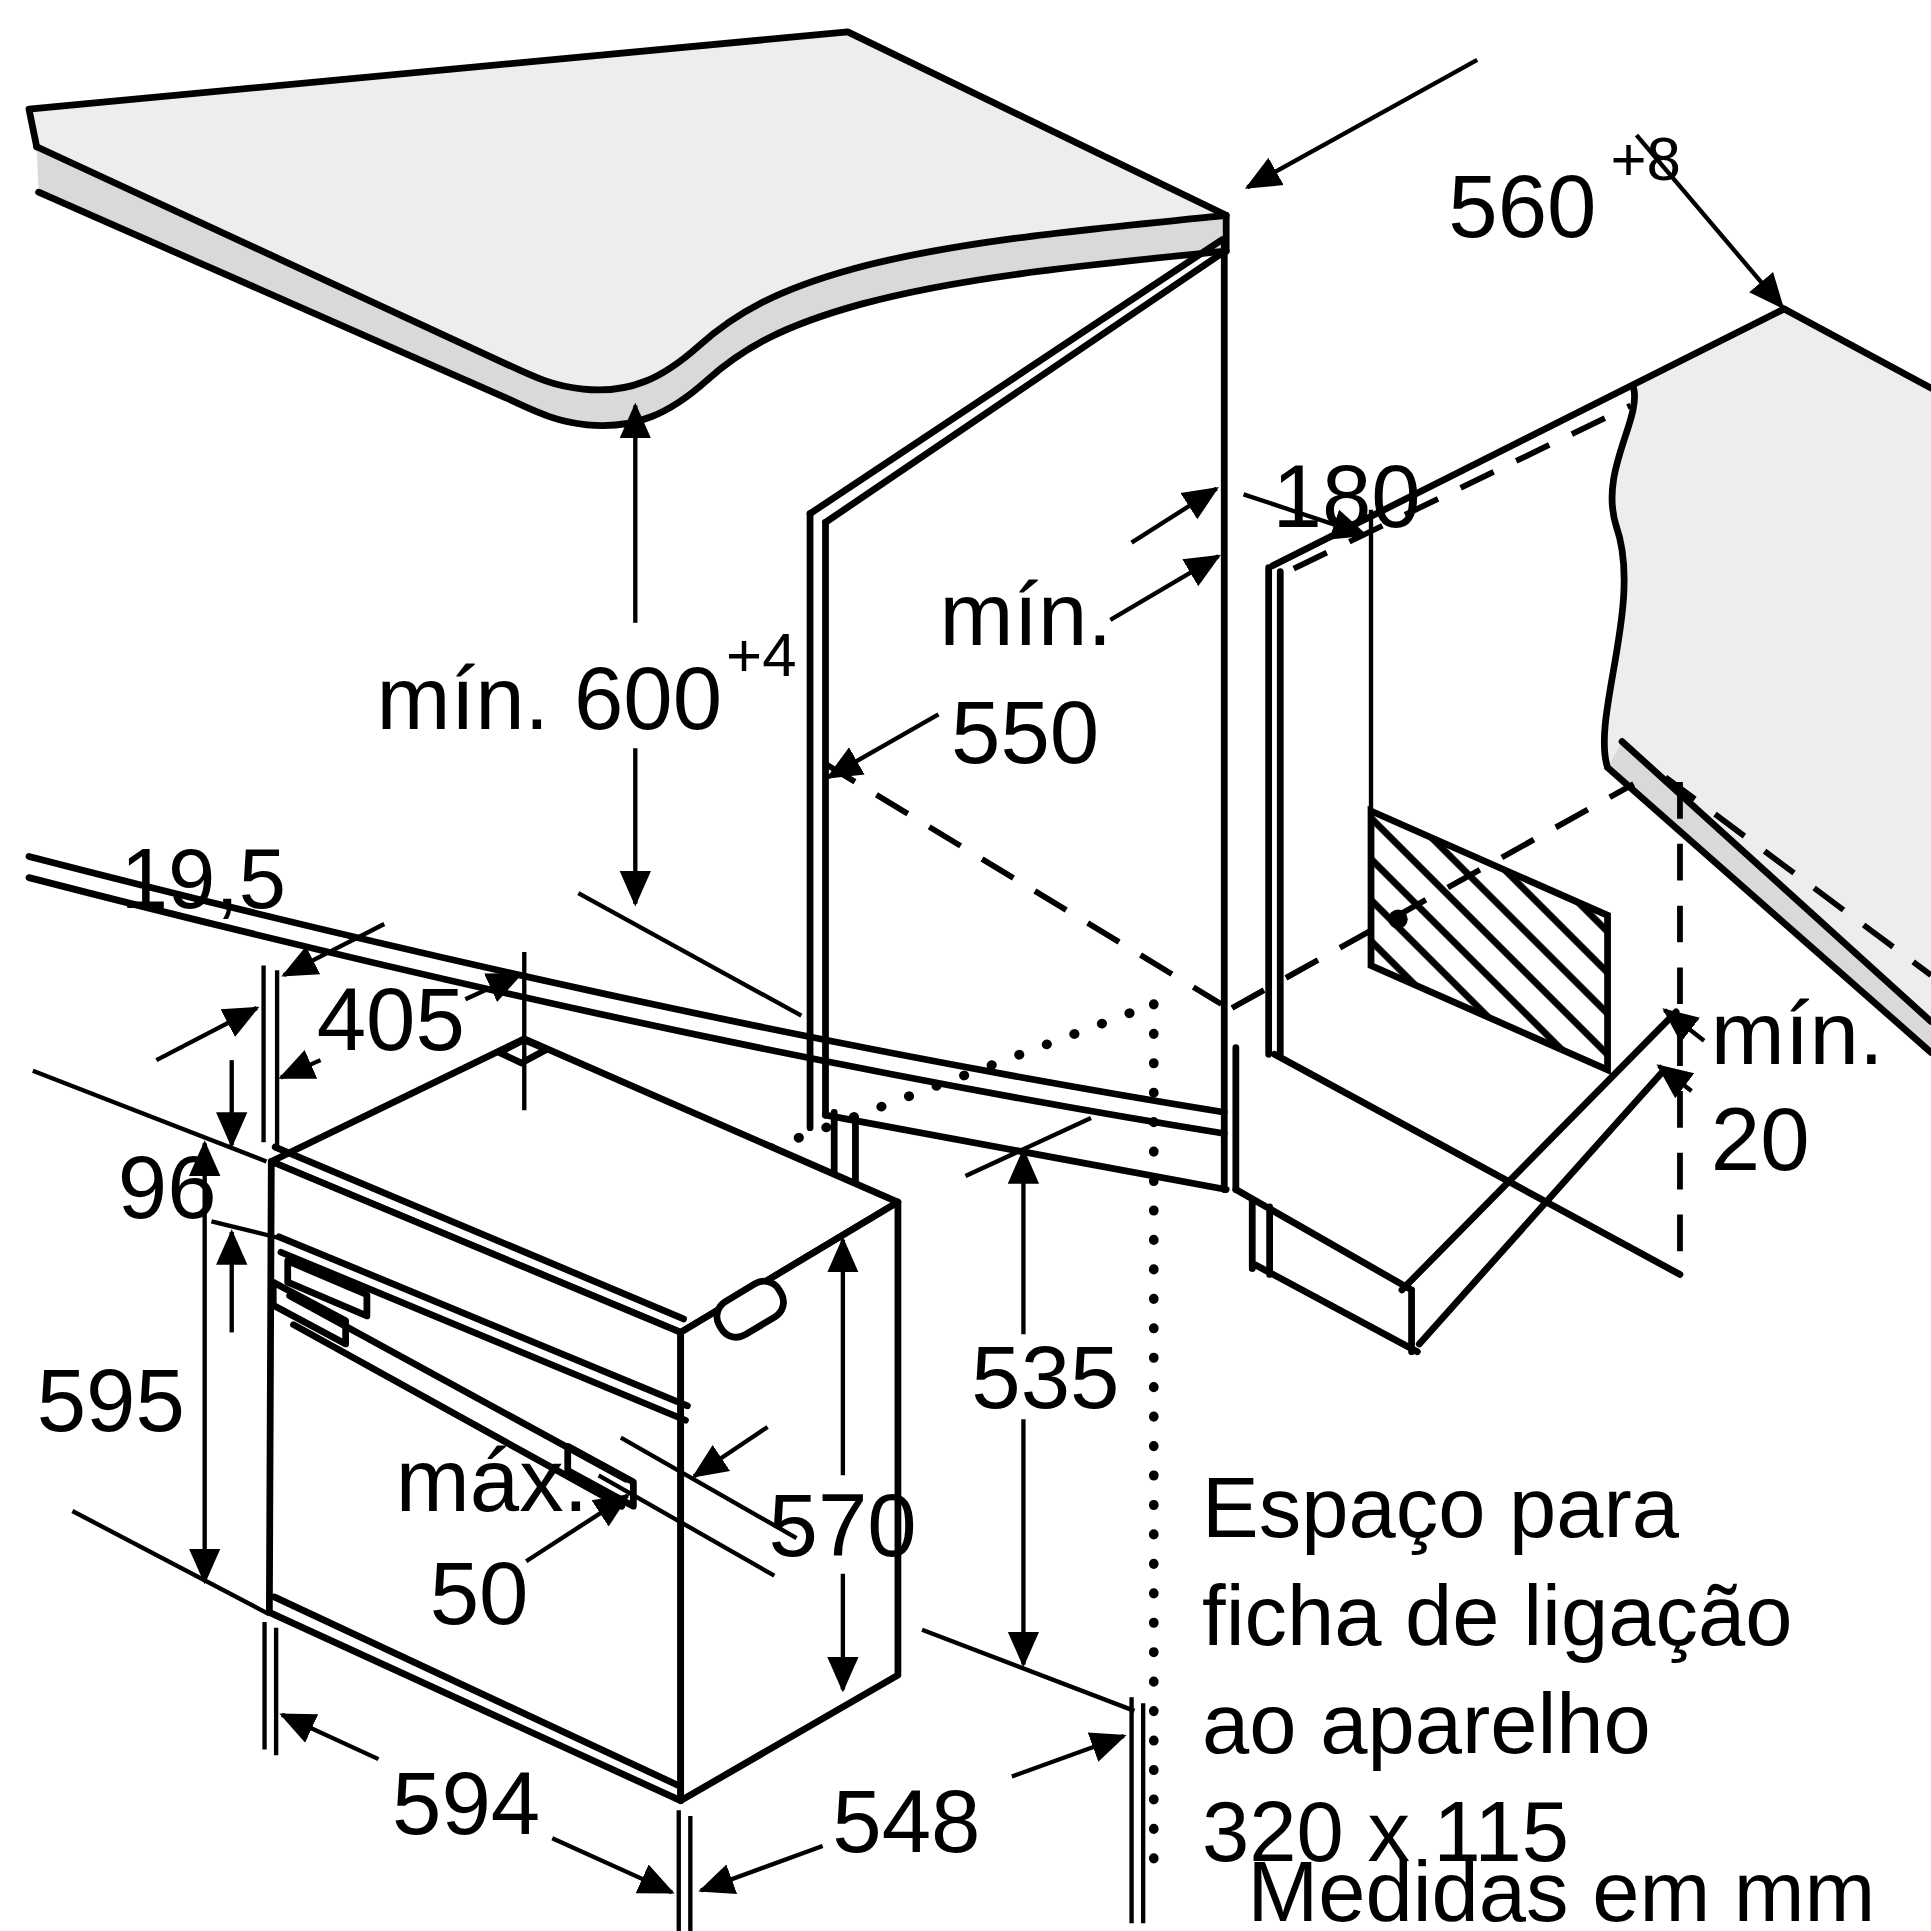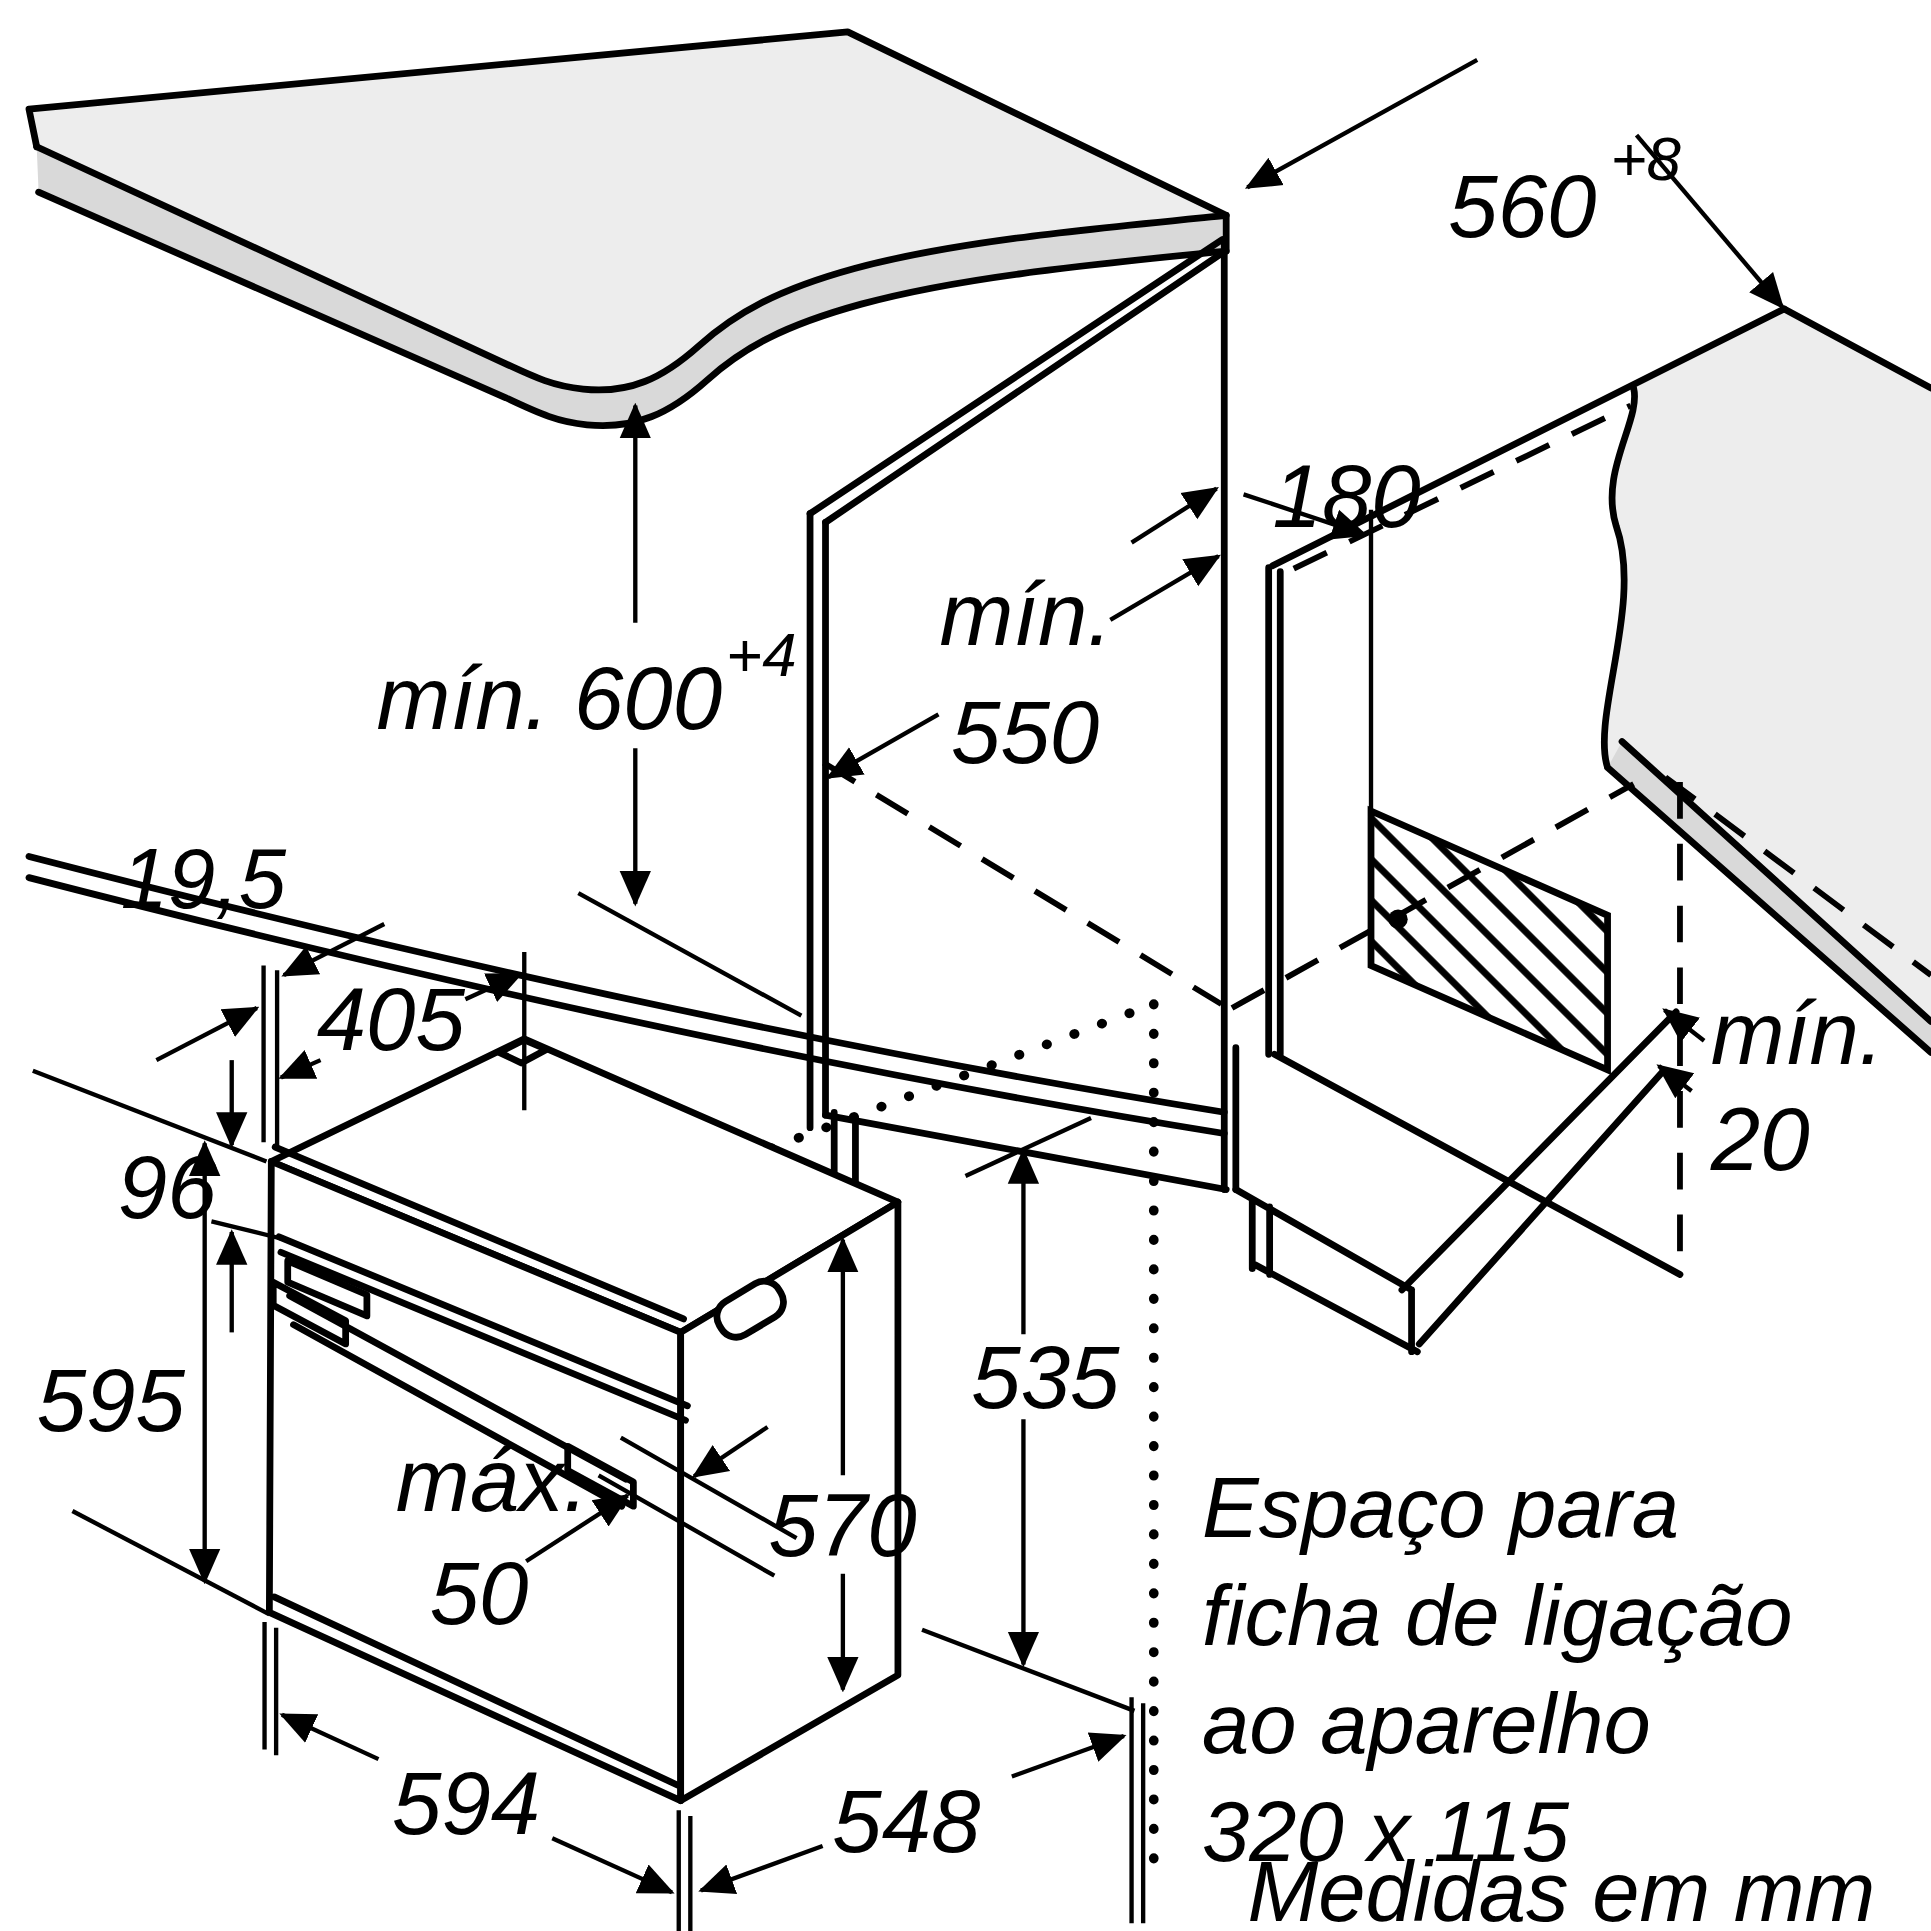--- a/index.html
+++ b/index.html
@@ -1,16 +1,16 @@
 <!DOCTYPE html>
 <html><head>
 <meta charset="utf-8">
 <style>
   html,body{margin:0;padding:0;background:#fff;}
-  #stage{width:1931px;height:1931px;position:relative;background:#fff;font-style:italic;}
+  #stage{width:1931px;height:1931px;position:relative;background:#fff;}
   svg{display:block;}
   text{font-family:"Liberation Sans", sans-serif; fill:#000;}
   .dim{font-size:92px;}
   .dim-s{font-size:88px;}
   .sup{font-size:64px;}
   .note{font-size:88px;}
   .main{stroke:#000;stroke-width:7;fill:none;stroke-linecap:round;stroke-linejoin:round;}
   .thin{stroke:#000;stroke-width:4.5;fill:none;}
   .dash{stroke:#000;stroke-width:6;fill:none;stroke-dasharray:38 26;}
   .dots{stroke:#000;stroke-width:10;fill:none;stroke-dasharray:0.5 30;stroke-linecap:round;}

